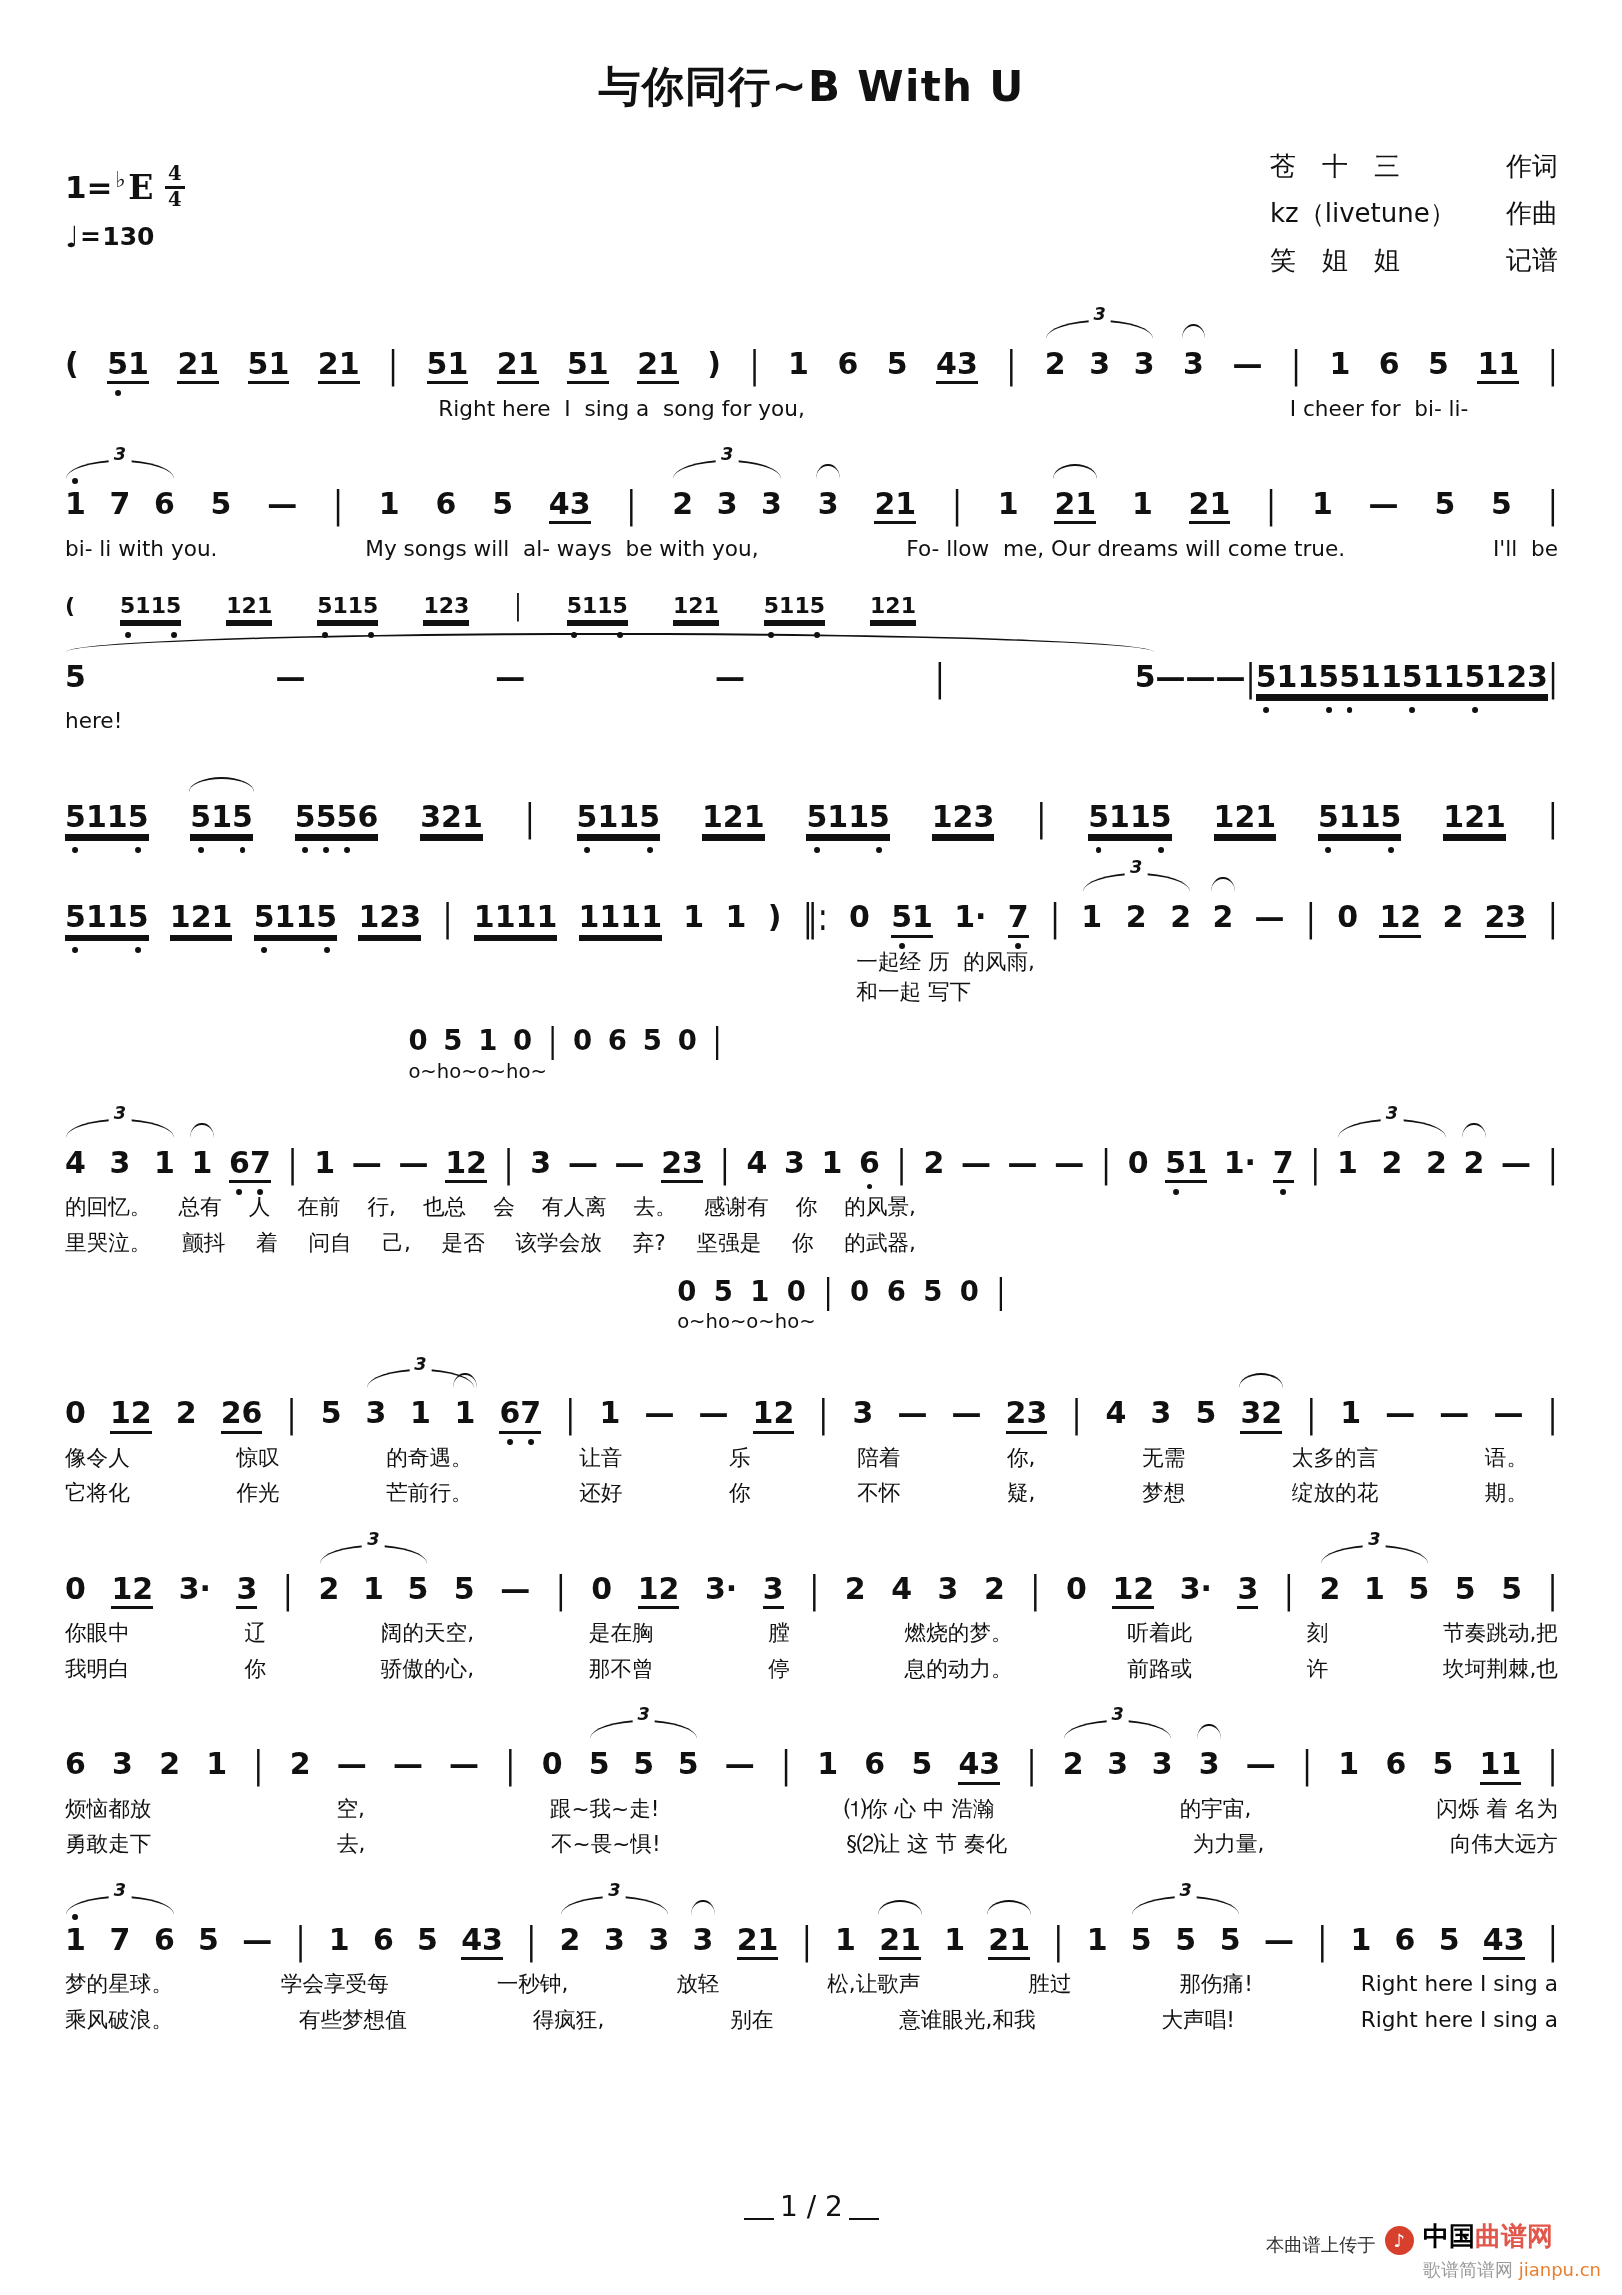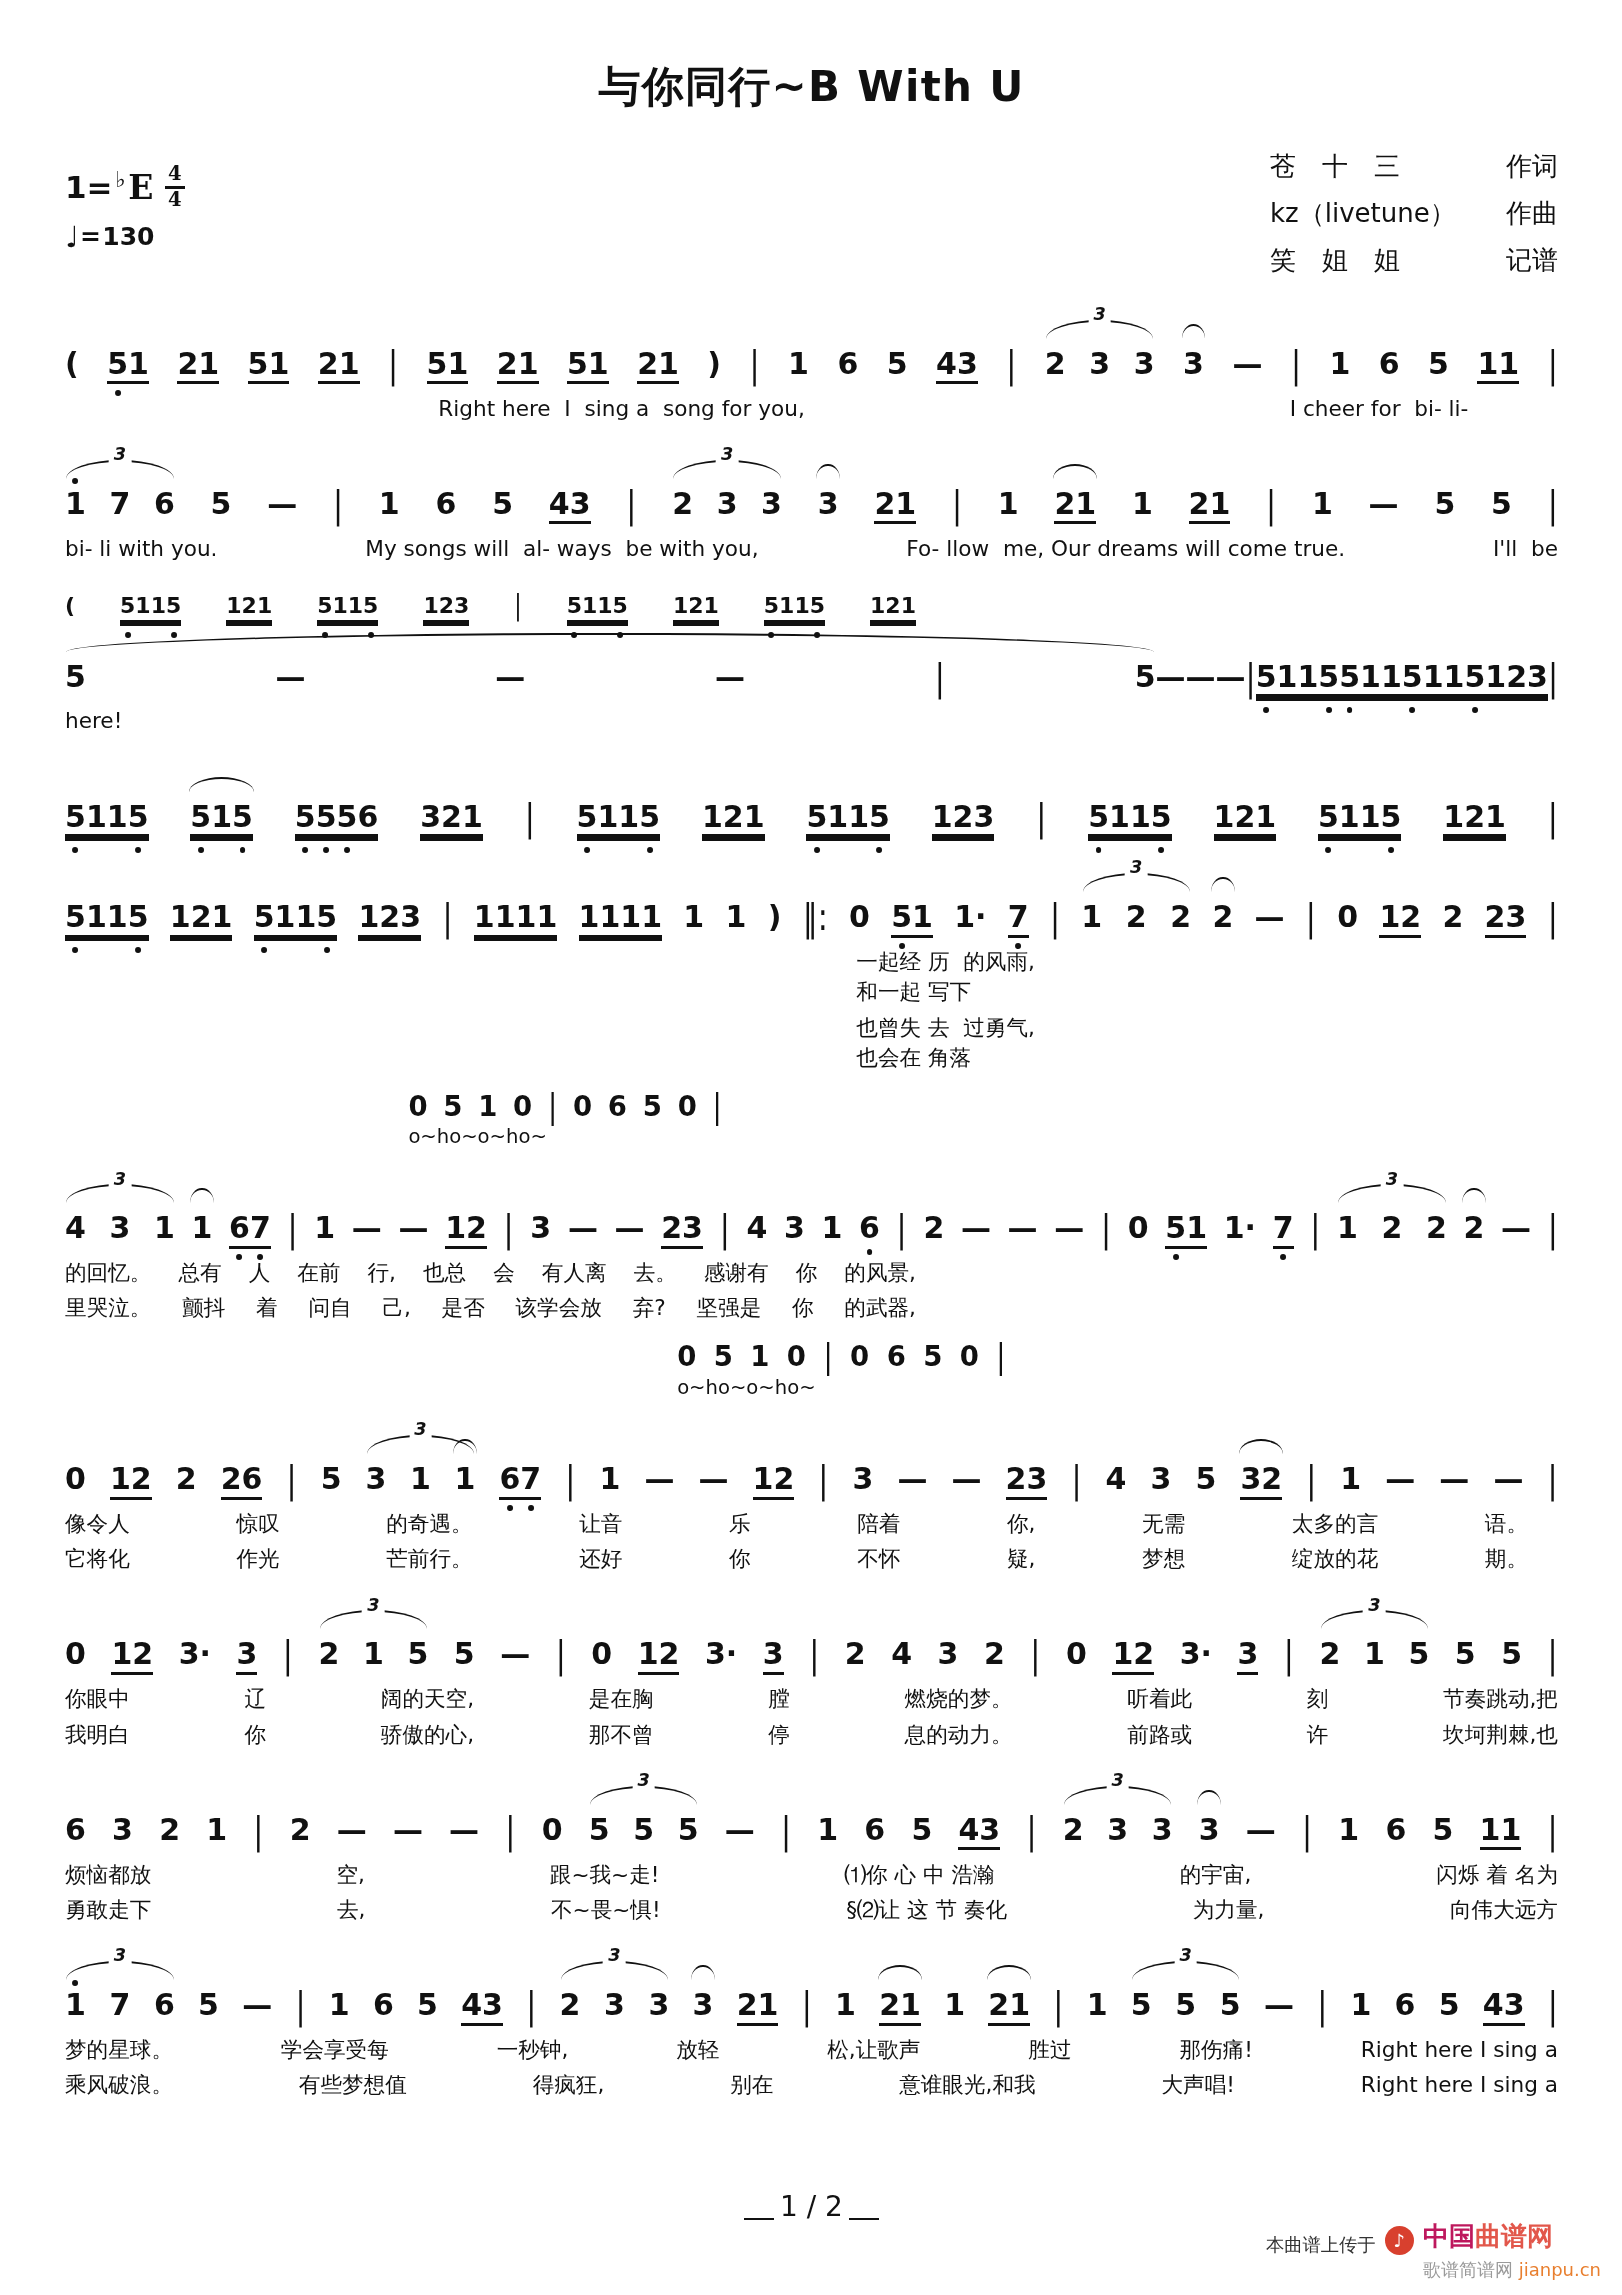--- a/index.html
+++ b/index.html
@@ -52,21 +52,21 @@
   .sys-4 .lyric-line{margin-left:53%;width:42%;flex-direction:column;}
   .sys-6 .lyric-line{width:57%;}
   .sys-8 .lyric-line{width:98%;}
   
   .pagenum{position:absolute;bottom:72px;left:0;right:0;display:flex;justify-content:center;align-items:flex-end;gap:6.5px;font-size:28px;}
   .uline{display:inline-block;width:30px;height:2.6px;background:#111;margin-bottom:2.6px;}
   .watermark{position:absolute;right:22px;bottom:13px;display:flex;align-items:flex-start;gap:9.2px;}
   .wm-prefix{font-size:18.3px;color:#333;padding-top:9.2px;}
   .wm-icon{display:inline-block;width:29px;height:29px;border-radius:50%;background:#d8402e;color:#fff;text-align:center;line-height:29px;font-size:18.3px;margin-top:3.9px;}
   .wm-site{font-size:26px;font-weight:bold;line-height:1.1;}
-  .wm-cn{color:#be185d;}
+  .wm-cn{color:#000000;}
   .wm-cn2{color:#e2574b;}
   .wm-sub{font-size:18px;color:#9a9a9a;text-align:right;margin-top:7px;}
   .wm-domain{color:#e87f2f;}
 </style>
 </head>
 <body>
 
 <div class="page">
   <div class="inner">
     <h1 class="title">与你同行~B With U</h1>
@@ -568,21 +568,20 @@
             <span class="note">
               <span class="ch">2</span>
             </span>
             <span class="note u1">
               <span class="ch">2</span>
               <span class="ch">3</span>
             </span>
             <span class="bar">|</span>
           </div>
           <div class="lyric-line"><span class="seg">一起经 历  的风雨,</span><span class="seg">和一起 写下</span></div>
-          <div class="lyric-line"><span class="seg">也曾失 去  过勇气,</span><span class="seg">也会在 角落</span></div>
         </section>
         <section class="system sys-5 insert insert-a">
           <div class="notes-row">
             <span class="note">
               <span class="ch">0</span>
             </span>
             <span class="note">
               <span class="ch">5</span>
             </span>
             <span class="note">

